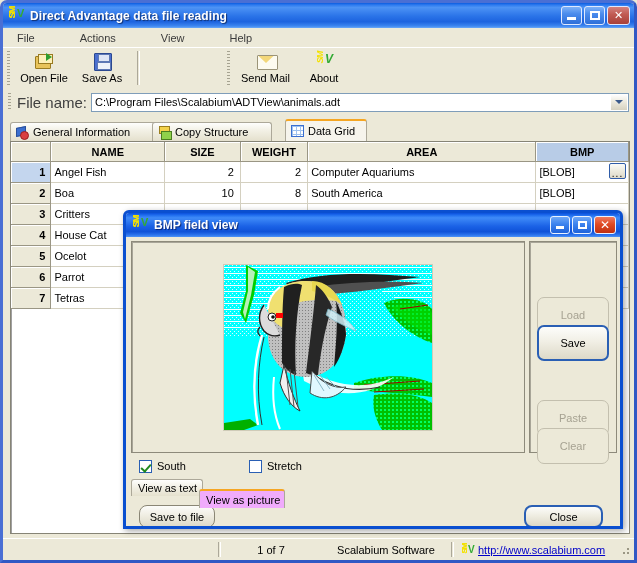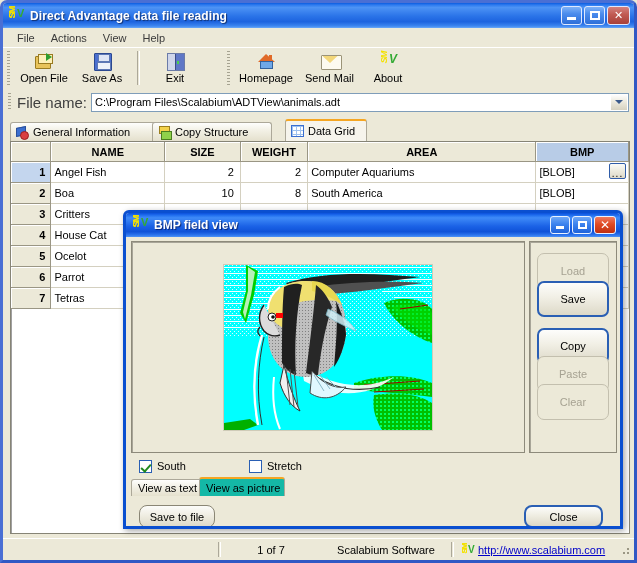--- a/index.html
+++ b/index.html
@@ -68,20 +68,21 @@
   .tbtn .g{position:absolute;left:0;top:0;right:0;bottom:0;
     display:flex;align-items:center;justify-content:center;
     color:#fff;font-size:11px;font-weight:bold;line-height:1;}
   .tbtn .min-bar{position:absolute;left:5px;bottom:4px;width:9px;height:3px;background:#fff;}
   .tbtn .max-sq{position:absolute;left:5px;top:4px;width:10px;height:9px;border:2px solid #fff;box-sizing:border-box;}
   
   #menubar{
     position:absolute;left:0;top:25px;width:631px;height:19px;
     background:#ece9d8;display:flex;align-items:center;padding-left:6px;
     box-sizing:border-box;
+    gap:29px;
   }
   #menubar .mi{padding:2px 8px;color:#3a3a3a;font-size:11px;white-space:nowrap;}
   
   #toolbar{
     position:absolute;left:0;top:44px;width:631px;height:43px;
     background:#ece9d8;
     border-top:1px solid #ffffff;
     box-sizing:border-box;
   }
   .tb-grip{position:absolute;left:4px;top:3px;width:3px;height:36px;
@@ -251,41 +252,41 @@
   #btn-panel{
     position:absolute;left:403px;top:28px;width:88px;height:212px;
     background:#ece9d8;box-sizing:border-box;
     border:1px solid #8d8a7b;box-shadow:inset 1px 1px 0 #a8a598;
   }
   .xbtn{
     position:absolute;left:7px;width:72px;height:36px;box-sizing:border-box;
     border:1px solid #a0a0a0;border-radius:7px;
     background:linear-gradient(180deg,#fcfcfa 0%,#efedE2 45%,#dcd8c7 100%);
     display:flex;align-items:center;justify-content:center;
-    font-size:11px;color:#000;
+    font-size:11px;color:#000;margin-top:44px;
   }
   .xbtn.def{border:2px solid #2a5fb4;background:linear-gradient(180deg,#fdfdfb 0%,#f1efe5 45%,#ddd9c8 100%);}
   .xbtn.dis{color:#a6a292;border:1px solid #c3bfae;background:#ece9d8;}
   
   #chkrow{position:absolute;left:5px;top:243px;width:486px;height:20px;display:flex;align-items:center;}
   .chk{display:flex;align-items:center;gap:5px;font-size:11px;color:#000;}
   .chkbox{width:13px;height:13px;box-sizing:border-box;border:1px solid #2a5fb4;background:#fff;position:relative;}
   .chkbox.on:after{
     content:"";position:absolute;left:3px;top:1px;width:4px;height:8px;
     border:solid #1f8a1f;border-width:0 2px 2px 0;transform:rotate(42deg);
   }
   
   #dlgtabs{position:absolute;left:5px;top:264px;width:486px;height:19px;}
   .dtab{
     position:absolute;top:2px;height:17px;box-sizing:border-box;
     background:linear-gradient(180deg,#fefefd 0%,#f2f0e5 45%,#e5e1ce 100%);
     border:1px solid #aca899;border-bottom:none;border-radius:3px 3px 0 0;
     display:flex;align-items:center;padding:0 6px;font-size:11px;color:#000;white-space:nowrap;
   }
-  .dtab.active{top:0;height:19px;background:#14b8a6;border-top:2px solid #f5a623;z-index:3;}
+  .dtab.active{top:12px;height:19px;background:#f0abfc;border-top:2px solid #f5a623;z-index:3;}
   
   .dbtn{
     position:absolute;height:23px;box-sizing:border-box;
     border:1px solid #8a8675;border-radius:8px;
     background:linear-gradient(180deg,#fcfcfa 0%,#efedE2 45%,#dcd8c7 100%);
     display:flex;align-items:center;justify-content:center;font-size:11px;color:#000;
   }
   .dbtn.def{border:2px solid #2a5fb4;}
 </style>
 </head>
@@ -335,43 +336,24 @@
       <div class="tb-item">
         <div class="ti-ico">
           <span class="ico-save">
               <i class="sh"></i>
               <i class="lb"></i>
             </span>
         </div>
         <div class="ti-lbl">Save As</div>
       </div>
       <div class="tb-sep"></div>
-      <div class="tb-item">
-        <div class="ti-ico">
-          <span class="ico-exit">
-              <i class="dr"></i>
-              <i class="kn"></i>
-            </span>
-        </div>
-        <div class="ti-lbl">Exit</div>
-      </div>
     </div>
 
     <div class="tb-group" style="left:222px;">
       <div class="tb-dots"></div>
-      <div class="tb-item" style="width:64px;">
-        <div class="ti-ico">
-          <span class="ico-home">
-              <i class="rf"></i>
-              <i class="bd"></i>
-              <i class="ch"></i>
-            </span>
-        </div>
-        <div class="ti-lbl">Homepage</div>
-      </div>
       <div class="tb-item" style="width:63px;">
         <div class="ti-ico">
           <span class="ico-mail">
               <i class="fl"></i>
             </span>
         </div>
         <div class="ti-lbl">Send Mail</div>
       </div>
       <div class="tb-item" style="width:54px;">
         <div class="ti-ico">
@@ -626,21 +608,20 @@
           <path d="M50 112 C48 132 50 150 56 164" stroke="#ffffff" stroke-width="2" fill="none"></path>
 
           <path d="M104 44 C118 50 128 58 132 66 C122 62 110 56 102 50 Z" fill="#cfeff7" opacity="0.85" stroke="#7fc0d0" stroke-width="0.8"></path>
         </svg>
       </div>
     </div>
 
     <div id="btn-panel">
       <div class="xbtn dis" style="top:11px;">Load</div>
       <div class="xbtn def" style="top:39px;">Save</div>
-      <div class="xbtn def" style="top:86px;">Copy</div>
       <div class="xbtn dis" style="top:114px;">Paste</div>
       <div class="xbtn dis" style="top:142px;">Clear</div>
     </div>
 
     <div id="chkrow">
       <label class="chk" style="margin-left:8px;width:110px;">
         <span class="chkbox on"></span>
         <span>South</span>
       </label>
       <label class="chk">

